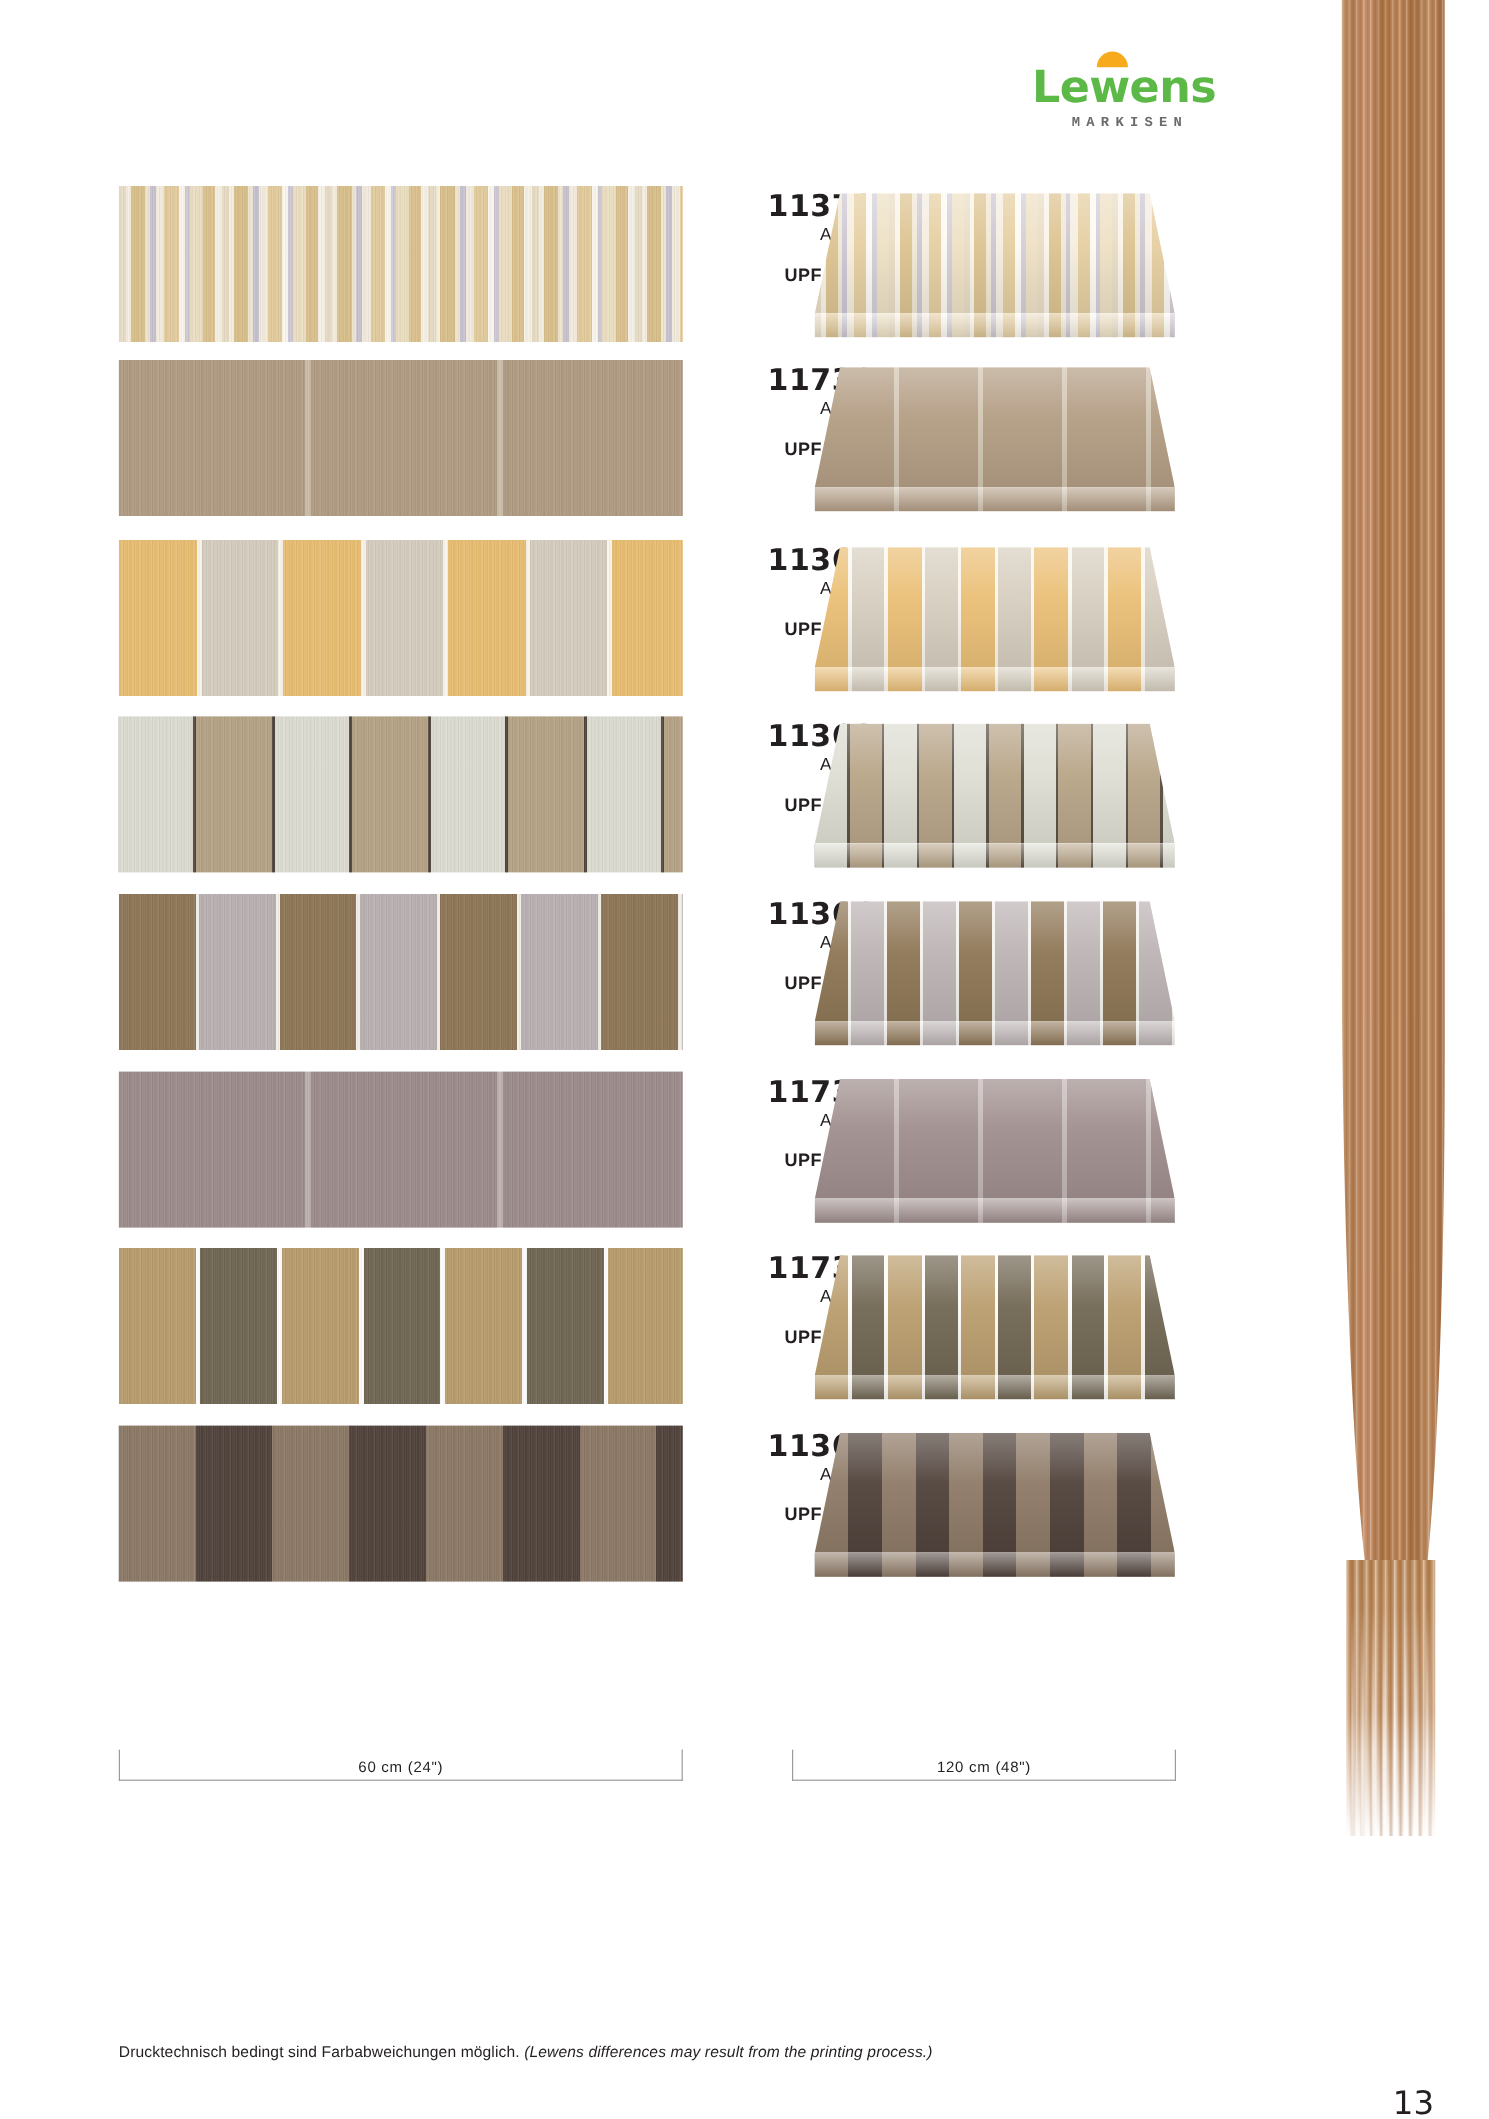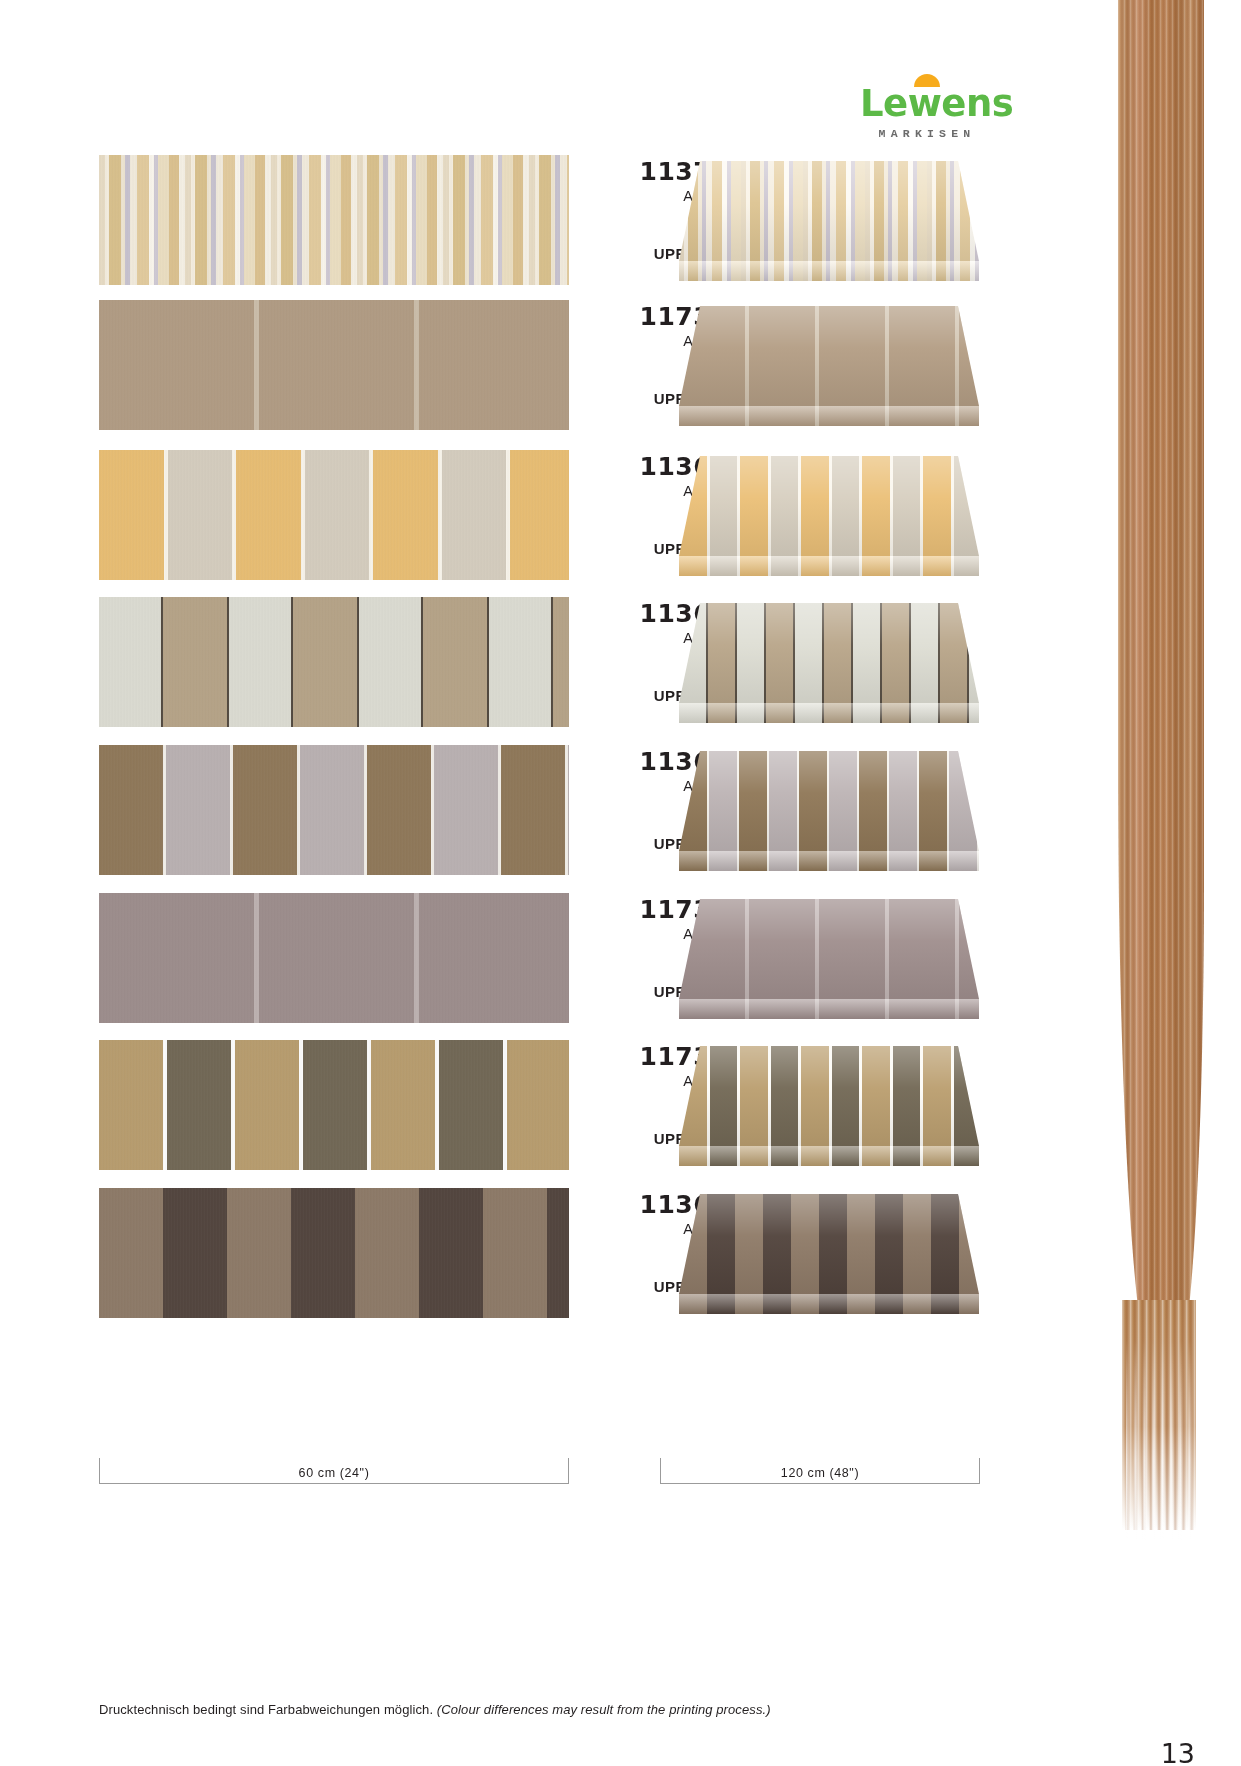--- a/index.html
+++ b/index.html
@@ -60,22 +60,21 @@
     mask-image: linear-gradient(180deg, rgba(0,0,0,0) 0%, #000 60%, #000 100%);
     -webkit-mask-image: linear-gradient(180deg, rgba(0,0,0,0) 0%, #000 60%, #000 100%);
   }
 
   
   .logo-wrap {
     position: absolute;
     top: 54px;
     left: 860px;
     width: 130px;
-    text-align: center;
-    margin-top: 31px;
+    text-align: right;
   }
   .logo-word {
     position: relative;
     font-family: "DejaVu Sans", sans-serif;
     font-weight: bold;
     font-size: 37px;
     letter-spacing: -0.5px;
     color: #5cb947;
     line-height: 1;
   }
@@ -141,21 +140,21 @@
     letter-spacing: 0.5px;
     line-height: 1.05;
   }
   .material {
     margin-top: 3px;
     font-size: 14.5px;
     color: #231f20;
     letter-spacing: 0.2px;
   }
   .upf {
-    margin-top: 39px;
+    margin-top: 15px;
     display: flex;
     align-items: flex-end;
     justify-content: flex-end;
     gap: 6px;
   }
   .upf-text {
     font-size: 15px;
     font-weight: bold;
     color: #231f20;
     letter-spacing: 0.4px;
@@ -395,15 +394,15 @@
 
 <div class="scale" id="scale-left">
   <span class="scale-label">60 cm  (24")</span>
 </div>
 <div class="scale" id="scale-right">
   <span class="scale-label">120 cm  (48")</span>
 </div>
 
 <div class="footer-note">
   <span>Drucktechnisch bedingt sind Farbabweichungen möglich.</span>
-  <span class="en">(Colour differences may result from the printing process.)</span>
+  <span class="en">(Lewens differences may result from the printing process.)</span>
 </div>
 <div class="page-num">13</div>
 
 </body></html>

